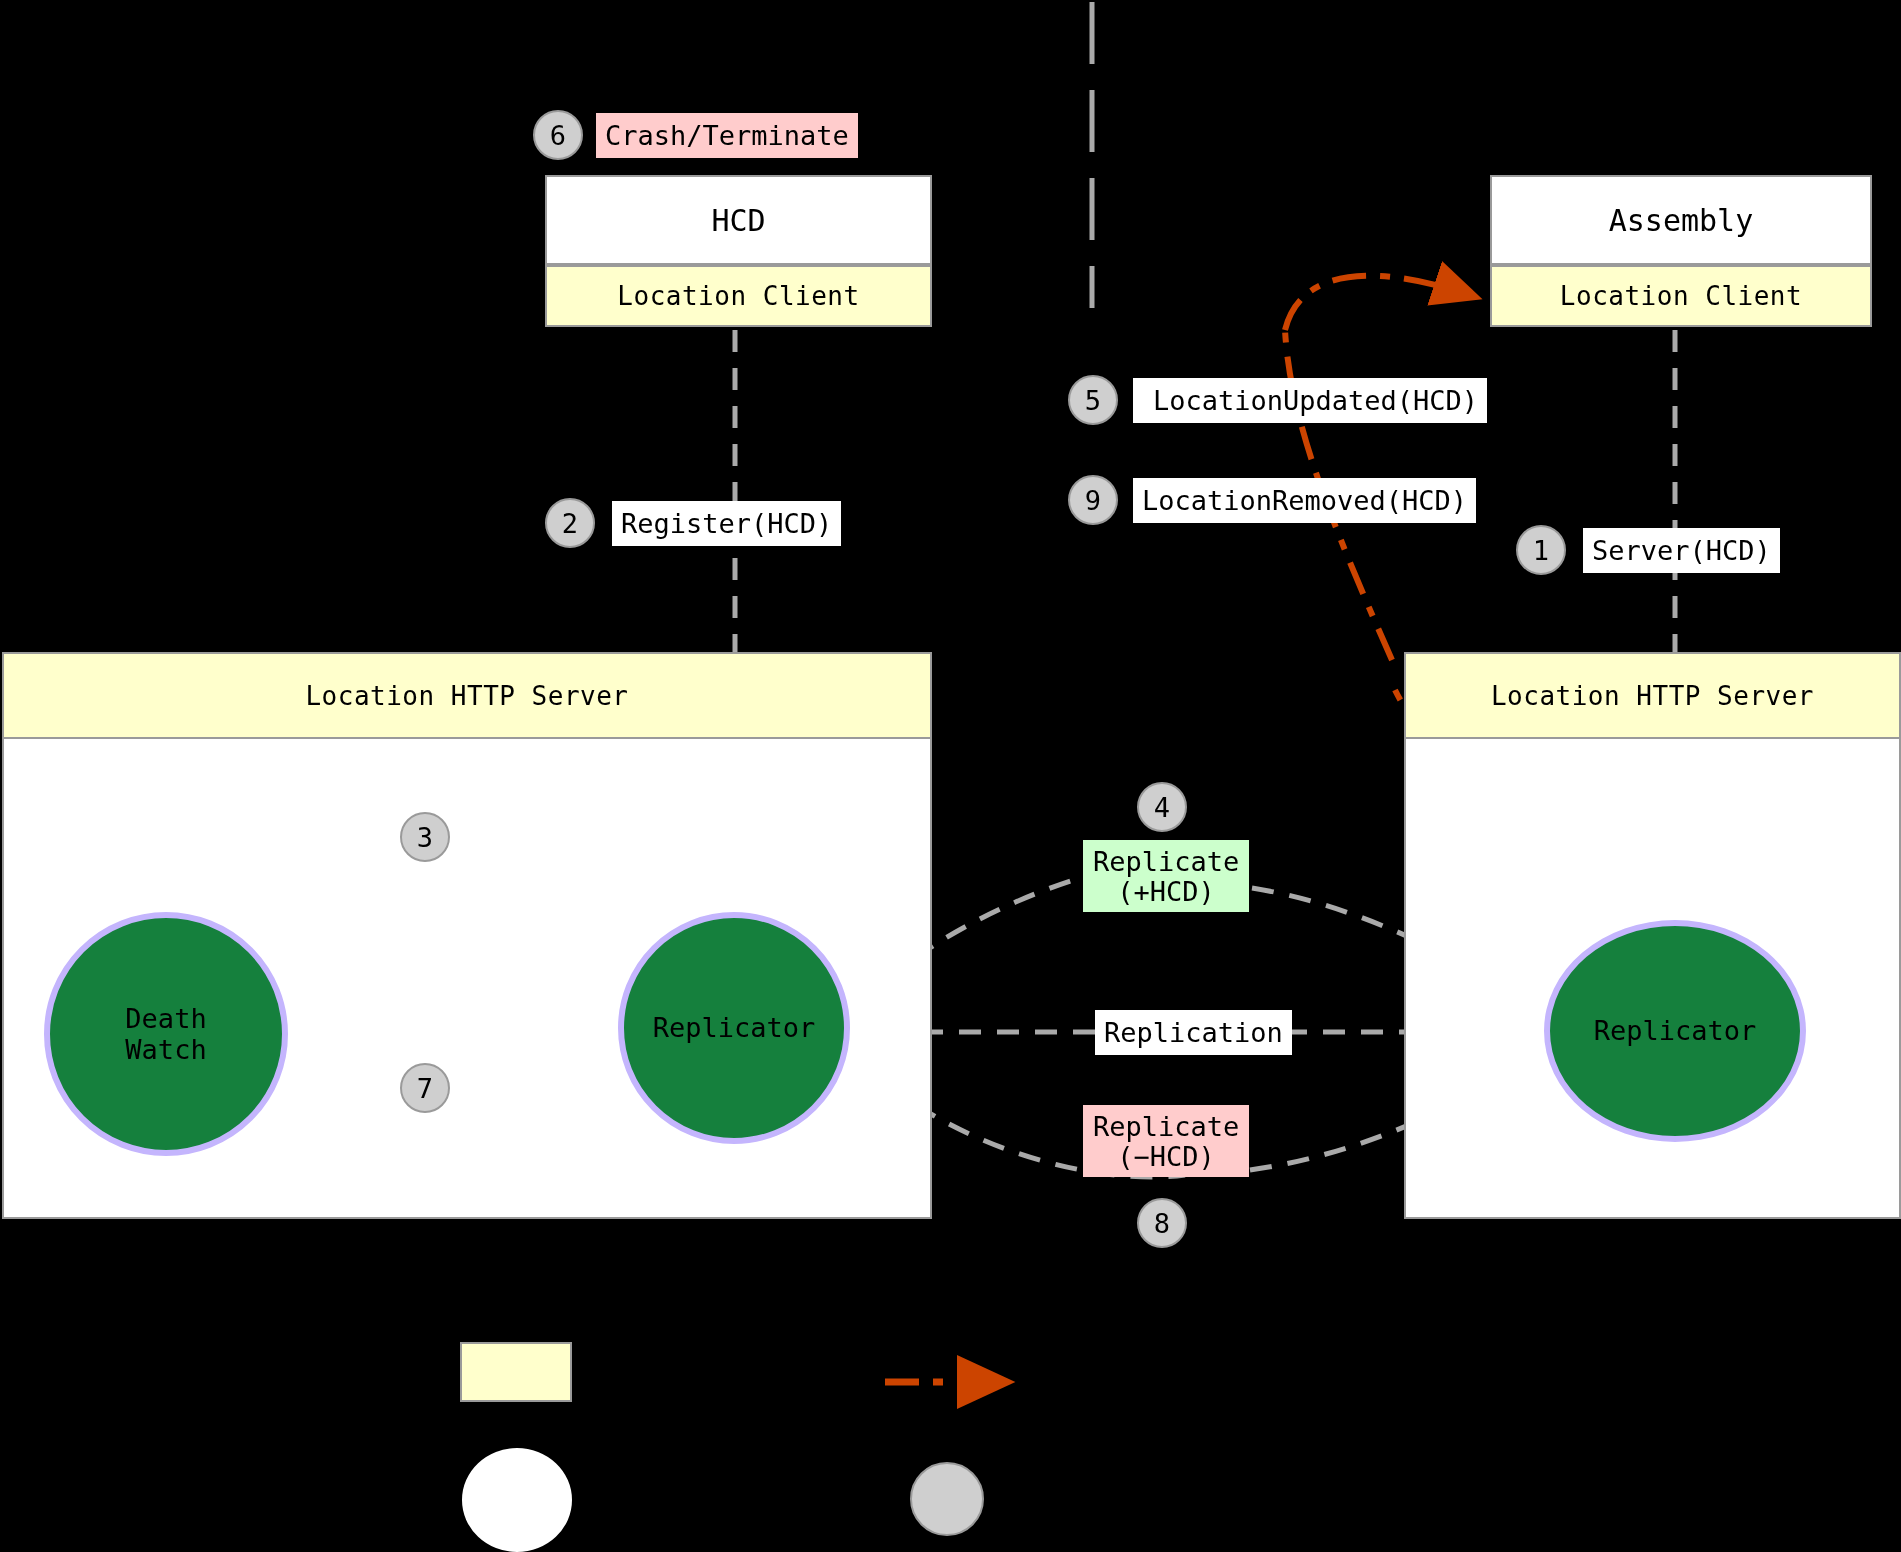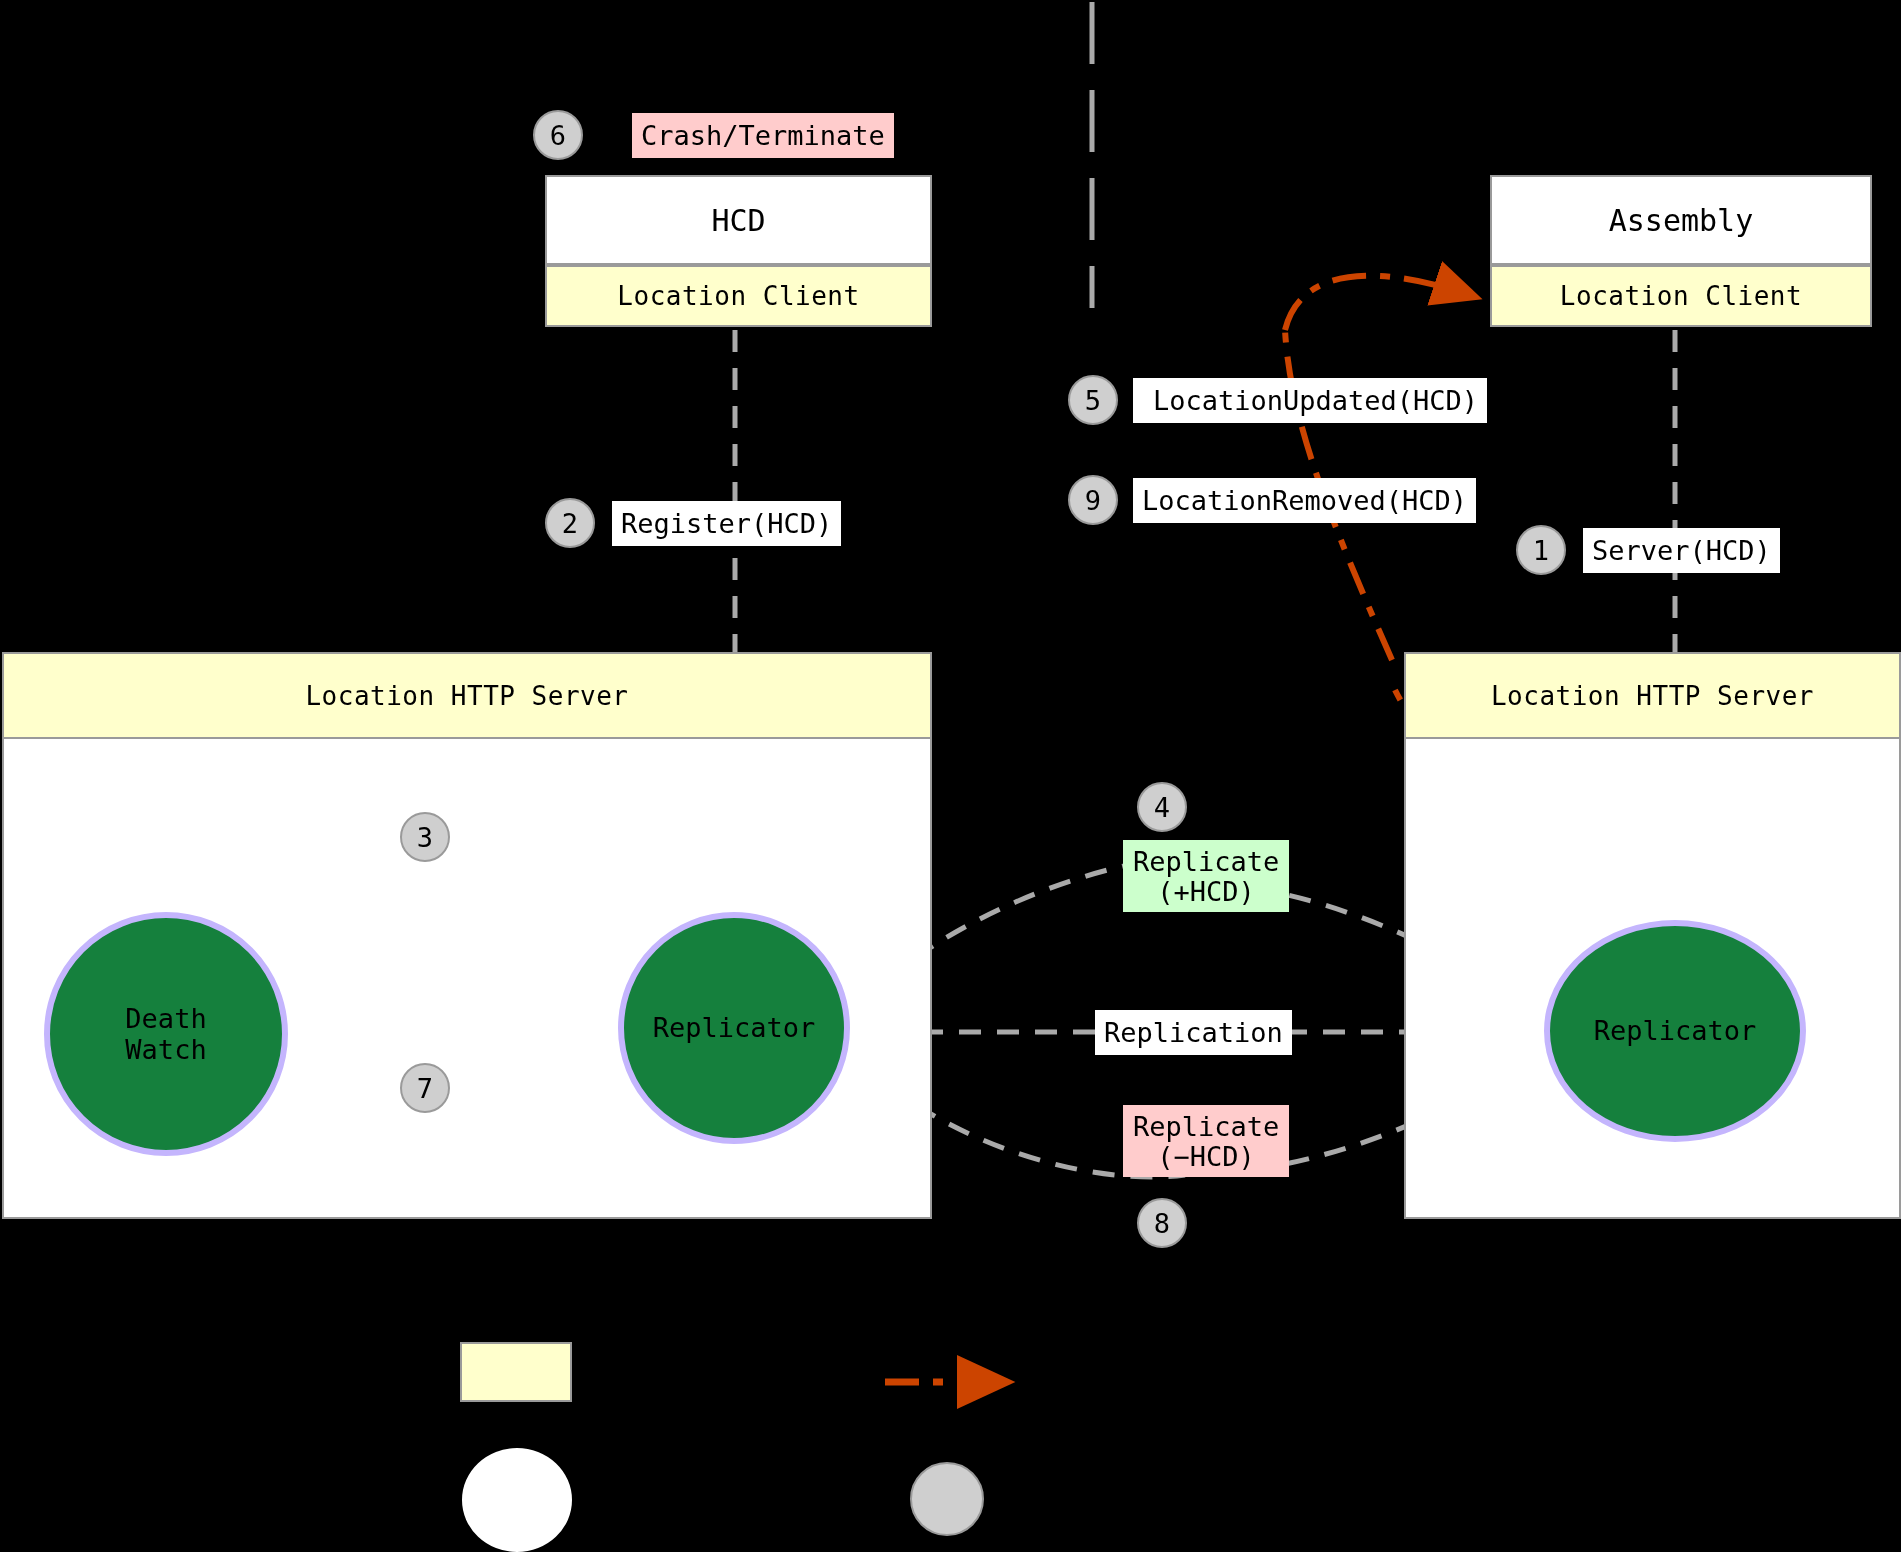--- a/index.html
+++ b/index.html
@@ -20,21 +20,21 @@
        background:#cfcfcf;border:2px solid #9a9a9a;
        display:flex;align-items:center;justify-content:center;
        font-size:27px;color:#000;box-sizing:border-box;}
 
   .lbl{position:absolute;background:#fff;color:#000;font-size:27px;
        padding:5px 9px;white-space:nowrap;box-sizing:border-box;
        display:flex;align-items:center;justify-content:center;}
   .lbl.pink{background:#ffcccc;}
   .lbl.green{background:#ccffcc;}
   .lbl.plain{background:transparent;color:#fff;}
-  .lbl.two{line-height:1.12;display:block;text-align:center;padding:7px 10px;margin-left:40px;}
+  .lbl.two{line-height:1.12;display:block;text-align:center;padding:7px 10px;}
 
   .circ{position:absolute;border:6px solid #c4b5fd;border-radius:50%;
         background:#15803d;display:flex;align-items:center;justify-content:center;
         text-align:right;font-size:27px;color:#000;line-height:1.15;box-sizing:border-box;}
 
   .legend-sw{position:absolute;box-sizing:border-box;}
   .legend-rect{background:#ffffcc;border:2px solid #9a9a9a;}
   .legend-circle-white{background:#fff;border:2px solid #fff;border-radius:50%;}
   .legend-circle-grey{background:#cfcfcf;border:2px solid #9a9a9a;border-radius:50%;}
 </style>
@@ -82,21 +82,21 @@
   <div class="white-hdr box" style="left:545px;top:175px;width:387px;height:90px;">
     <span>HCD</span>
   </div>
   <div class="hdr box" style="left:545px;top:265px;width:387px;height:62px;">
     <span>Location Client</span>
   </div>
 
   <div class="num" style="left:533px;top:110px;">
     <span>6</span>
   </div>
-  <div class="lbl pink" style="left:632px;top:113px;height:45px;text-align:right;">
+  <div class="lbl pink" style="left:596px;top:113px;height:45px;text-align:right;">
     <span>Crash/Terminate</span>
   </div>
 
   <div class="white-hdr box" style="left:1490px;top:175px;width:382px;height:90px;">
     <span>Assembly</span>
   </div>
   <div class="hdr box" style="left:1490px;top:265px;width:382px;height:62px;">
     <span>Location Client</span>
   </div>
 

